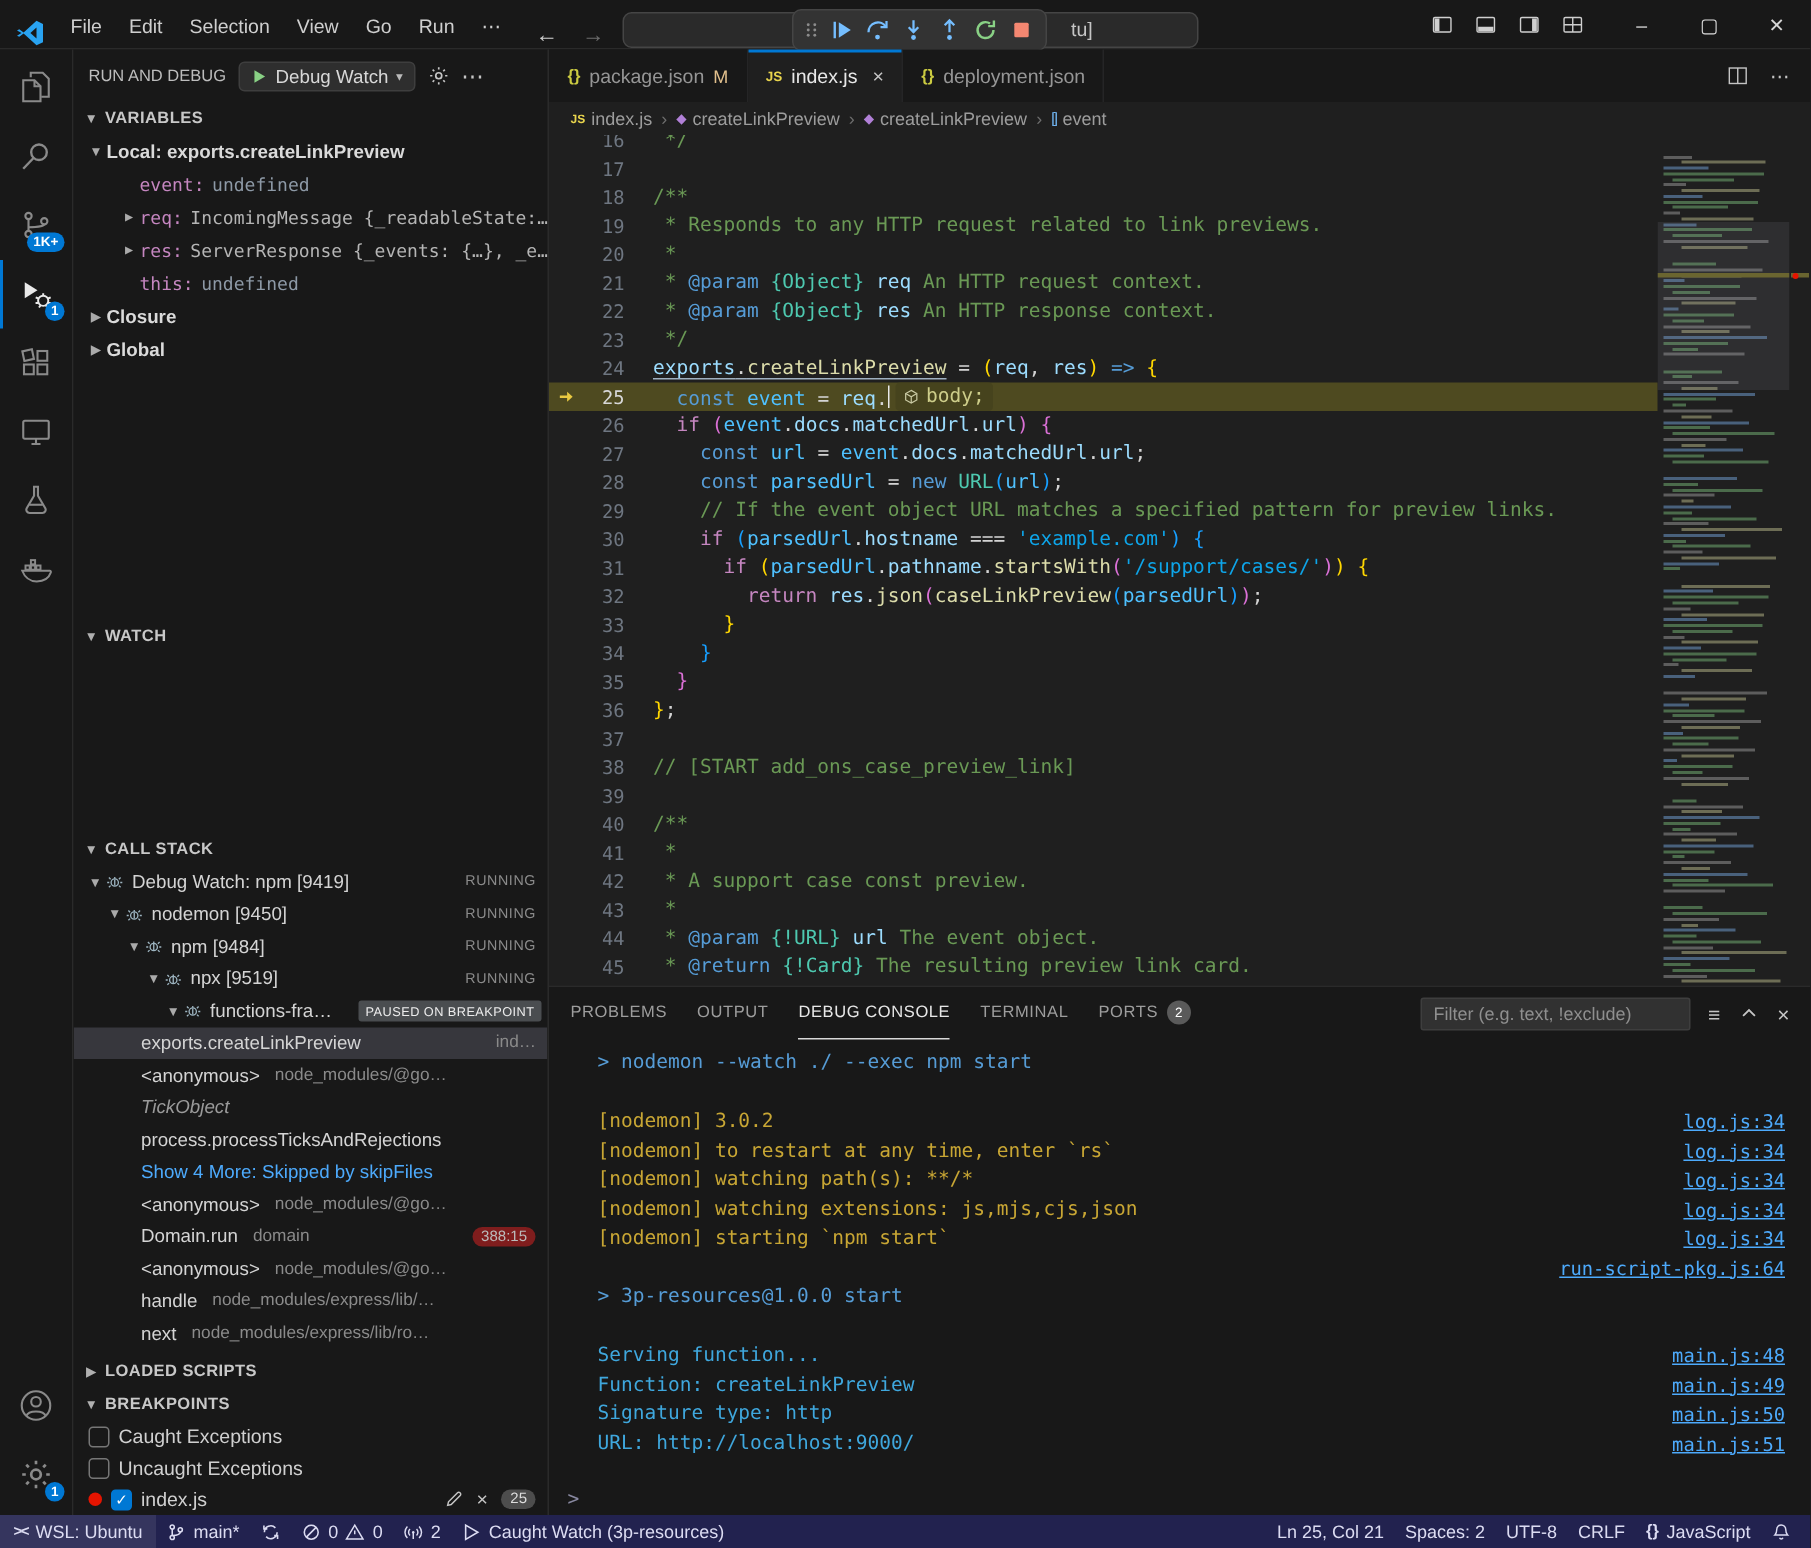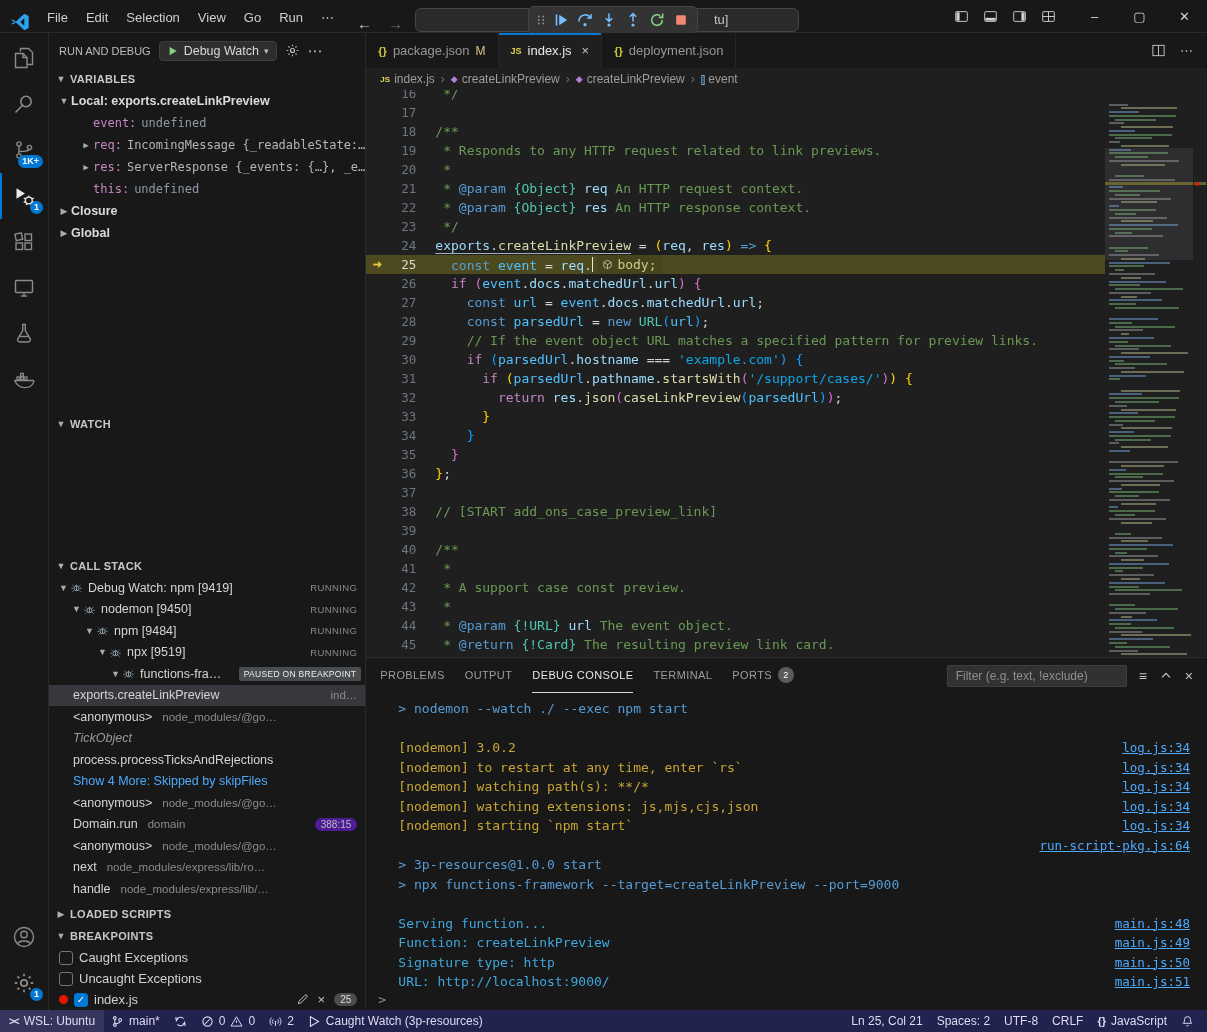--- a/index.html
+++ b/index.html
@@ -59,25 +59,25 @@
 .scope-label{font-weight:700;color:#dadada;font-size:12.5px}
 .vname{color:#c586c0}
 .vval{color:#b5b5b5;margin-left:5px}
 .vval.undef{color:#8d99a6}
 .cs-row{height:21.5px;display:flex;align-items:center;white-space:nowrap;overflow:hidden;font-size:12.5px}
 .cs-row .bug{flex:0 0 13px;width:13px;height:13px;margin-right:5px;color:#9db4c0}
 .cs-row .chev{flex:0 0 13px;font-size:9px;color:#aaa;text-align:center}
 .cs-label{color:#d4d4d4}
 .cs-run{margin-left:auto;padding-right:8px;font-size:9.5px;color:#8a8a8a;letter-spacing:.4px}
 .cs-pill{margin-left:auto;margin-right:4px;font-size:8.5px;color:#ececec;background:#4a4d50;padding:2px 5px;border-radius:2px;letter-spacing:.3px;flex:0 0 auto}
-.cs-row.frame{padding-left:24px}
+.cs-row.frame{padding-left:45px}
 .frame .detail{color:#8a8a8a;margin-left:10px;font-size:11.5px}
 .frame.selected{background:#37373d}
 .frame .fright{margin-left:auto;padding-right:8px;color:#8a8a8a;font-size:11.5px}
-.frame .pillright{margin-left:auto;margin-right:8px;background:#4c1d95;border-radius:8px;padding:1px 6px;font-size:10px;color:#bbb}
+.frame .pillright{margin-left:auto;margin-right:8px;background:#7f1d1d;border-radius:8px;padding:1px 6px;font-size:10px;color:#bbb}
 .frame.italic .cs-label{font-style:italic;color:#9a9a9a}
 .frame.link .cs-label{color:#4daafc}
 .bp-row{height:21px;display:flex;align-items:center;padding-left:10px;gap:6px}
 .bp-dot{width:9px;height:9px;border-radius:50%;background:var(--breakpoint-red);flex:0 0 9px}
 .bp-check{width:14px;height:14px;border:1px solid #767676;border-radius:3px;display:flex;align-items:center;justify-content:center;font-size:10px;color:#fff;flex:0 0 14px}
 .bp-check.checked{background:var(--accent);border-color:var(--accent)}
 .bp-label{color:#d0d0d0}
 .bp-actions{margin-left:auto;display:flex;align-items:center;gap:9px;padding-right:8px;color:#c5c5c5}
 .bp-actions svg{width:13px;height:13px}
 .bp-x{font-size:13px}
@@ -502,26 +502,26 @@
             <div class="cs-row frame">
               <span class="cs-label">Domain.run</span>
               <span class="detail">domain</span>
               <span class="pillright">388:15</span>
             </div>
             <div class="cs-row frame">
               <span class="cs-label">&lt;anonymous&gt;</span>
               <span class="detail">node_modules/@go…</span>
             </div>
             <div class="cs-row frame">
+              <span class="cs-label">handle</span>
+              <span class="detail">node_modules/express/lib/…</span>
+            </div>
+            <div class="cs-row frame">
               <span class="cs-label">next</span>
               <span class="detail">node_modules/express/lib/ro…</span>
-            </div>
-            <div class="cs-row frame">
-              <span class="cs-label">handle</span>
-              <span class="detail">node_modules/express/lib/…</span>
             </div>
           </div>
       </div>
 
       <div class="section" id="sec-loaded">
         <div class="sec-head">
           <span class="chev">▶</span>
           <span>LOADED SCRIPTS</span>
         </div>
       </div>
@@ -842,21 +842,20 @@
         <div id="console-rows">
             <div class="crow"><span class="ctext cmd">&gt; nodemon --watch ./ --exec npm start</span></div>
             <div class="crow"><span class="ctext "></span></div>
             <div class="crow"><span class="ctext warn">[nodemon] 3.0.2</span><span class="clink">log.js:34</span></div>
             <div class="crow"><span class="ctext warn">[nodemon] to restart at any time, enter `rs`</span><span class="clink">log.js:34</span></div>
             <div class="crow"><span class="ctext warn">[nodemon] watching path(s): **/*</span><span class="clink">log.js:34</span></div>
             <div class="crow"><span class="ctext warn">[nodemon] watching extensions: js,mjs,cjs,json</span><span class="clink">log.js:34</span></div>
             <div class="crow"><span class="ctext warn">[nodemon] starting `npm start`</span><span class="clink">log.js:34</span></div>
             <div class="crow"><span class="ctext "></span><span class="clink">run-script-pkg.js:64</span></div>
             <div class="crow"><span class="ctext cmd">&gt; 3p-resources@1.0.0 start</span></div>
-            <div class="crow"><span class="ctext cmd">&gt; npx functions-framework --target=createLinkPreview --port=9000</span></div>
             <div class="crow"><span class="ctext "></span></div>
             <div class="crow"><span class="ctext info">Serving function...</span><span class="clink">main.js:48</span></div>
             <div class="crow"><span class="ctext info">Function: createLinkPreview</span><span class="clink">main.js:49</span></div>
             <div class="crow"><span class="ctext info">Signature type: http</span><span class="clink">main.js:50</span></div>
             <div class="crow"><span class="ctext info">URL: http://localhost:9000/</span><span class="clink">main.js:51</span></div>
           </div>
         <div id="console-prompt">&gt;</div>
       </div>
     </div>
   </div>

